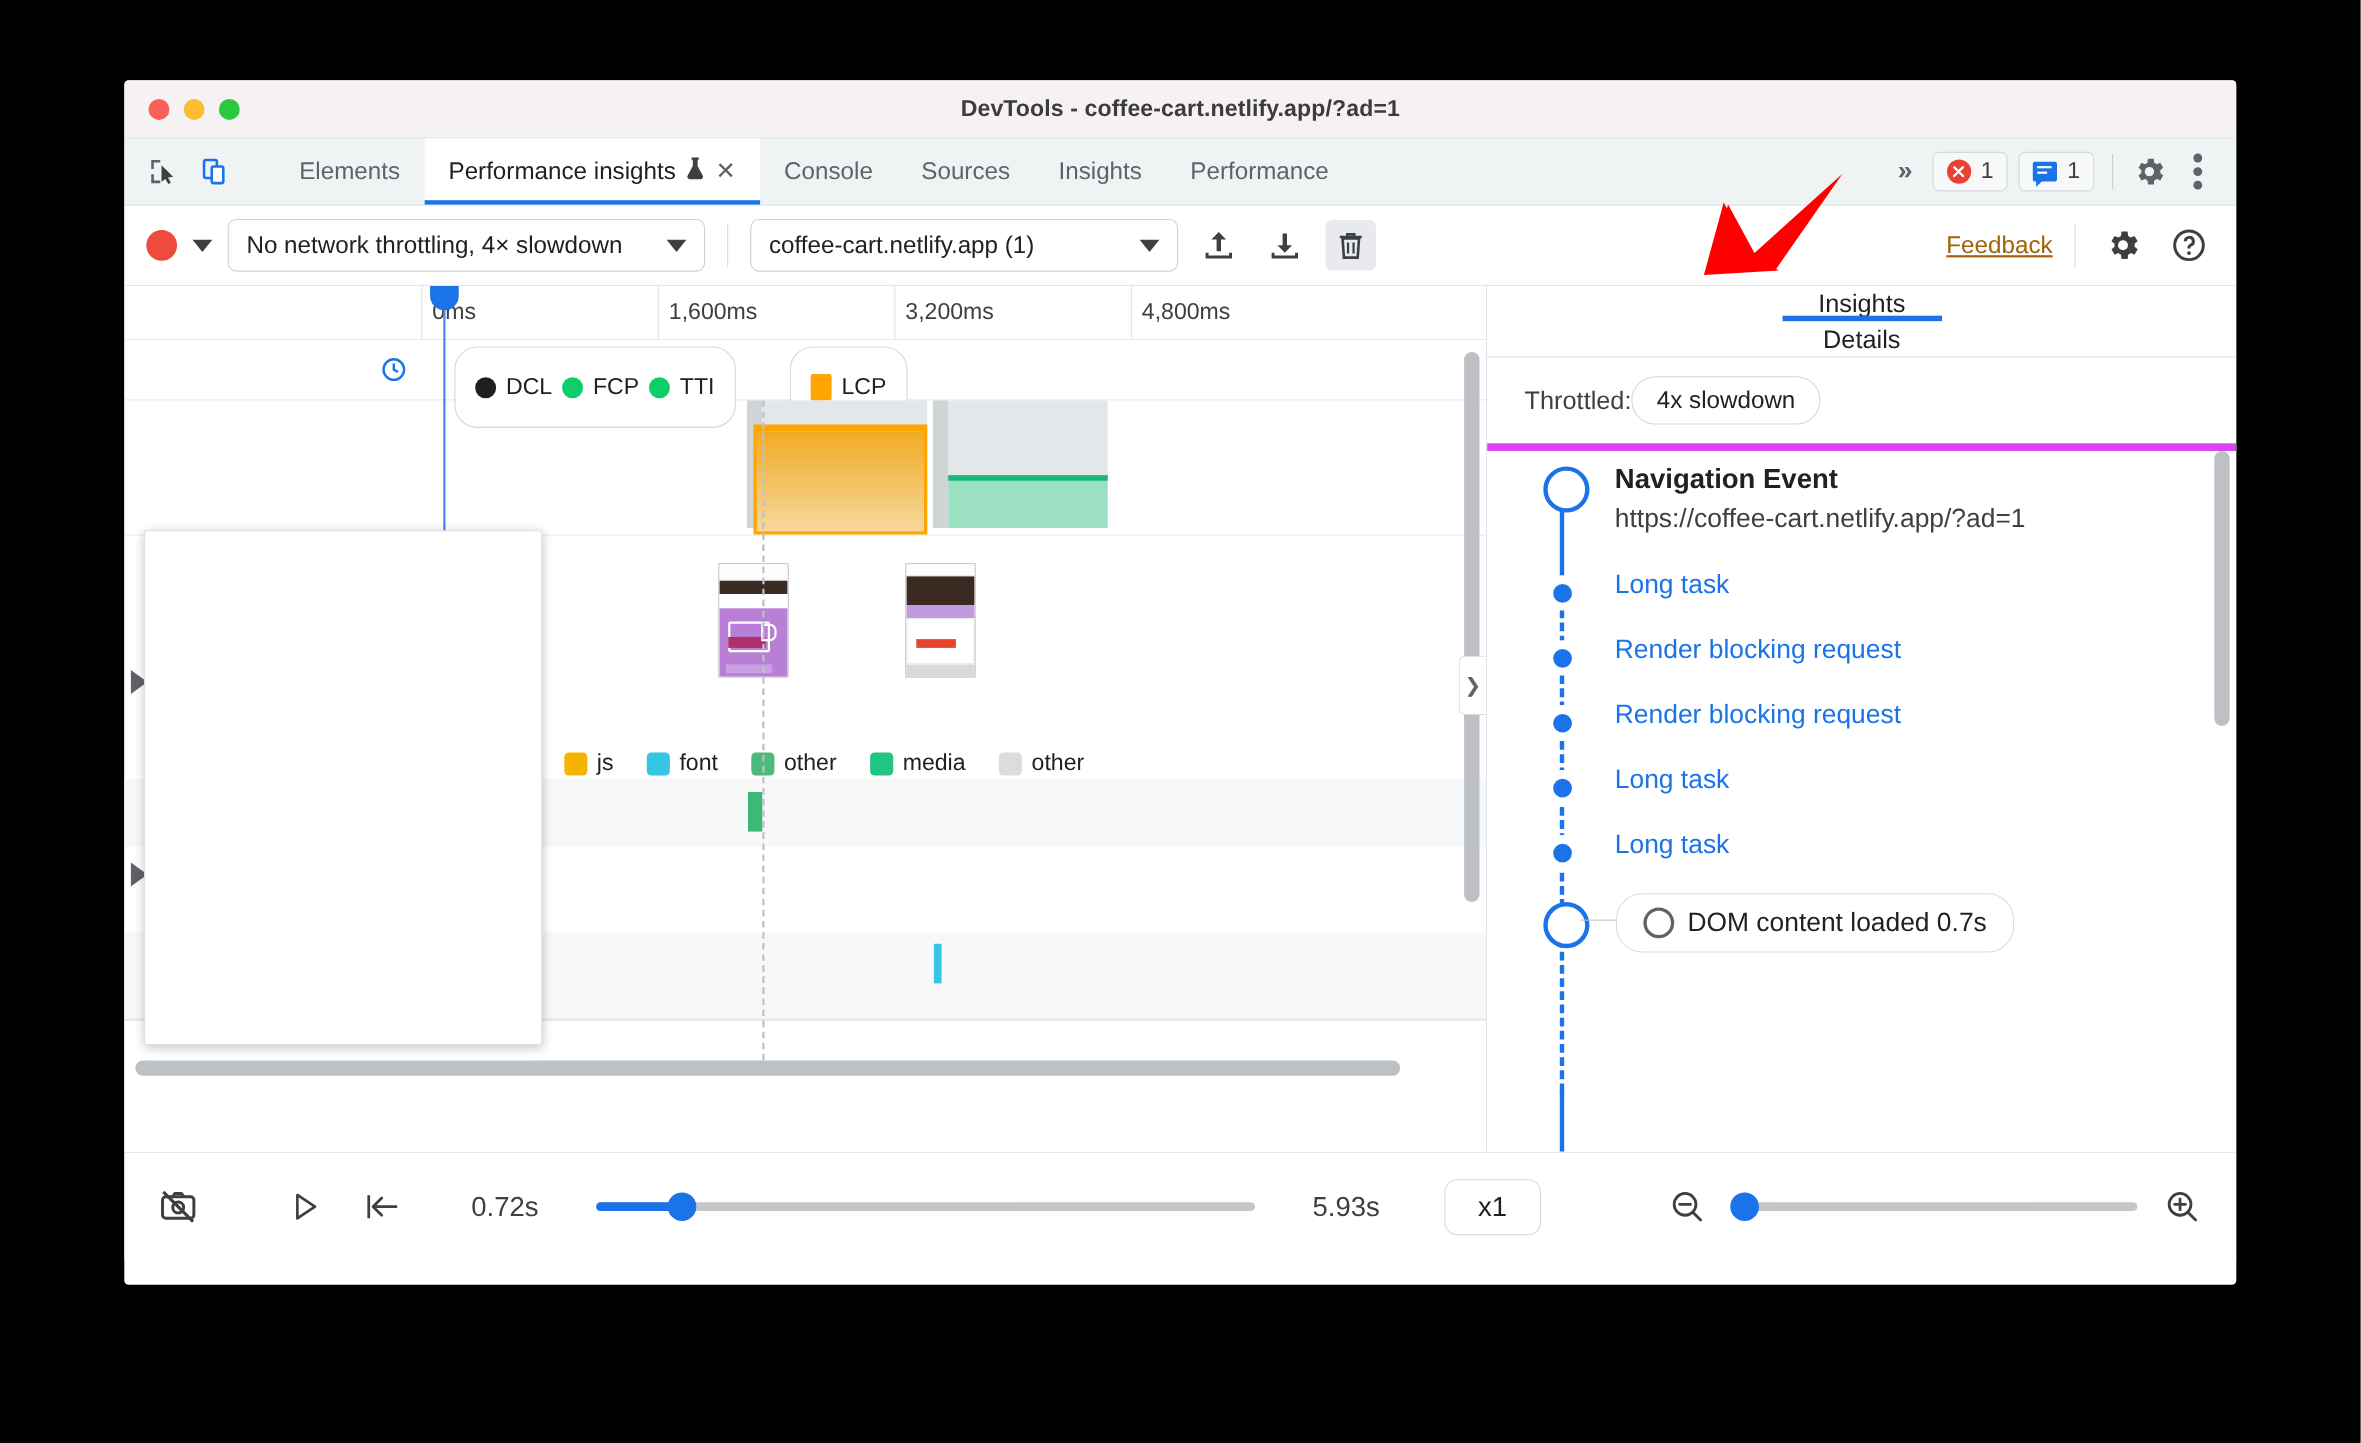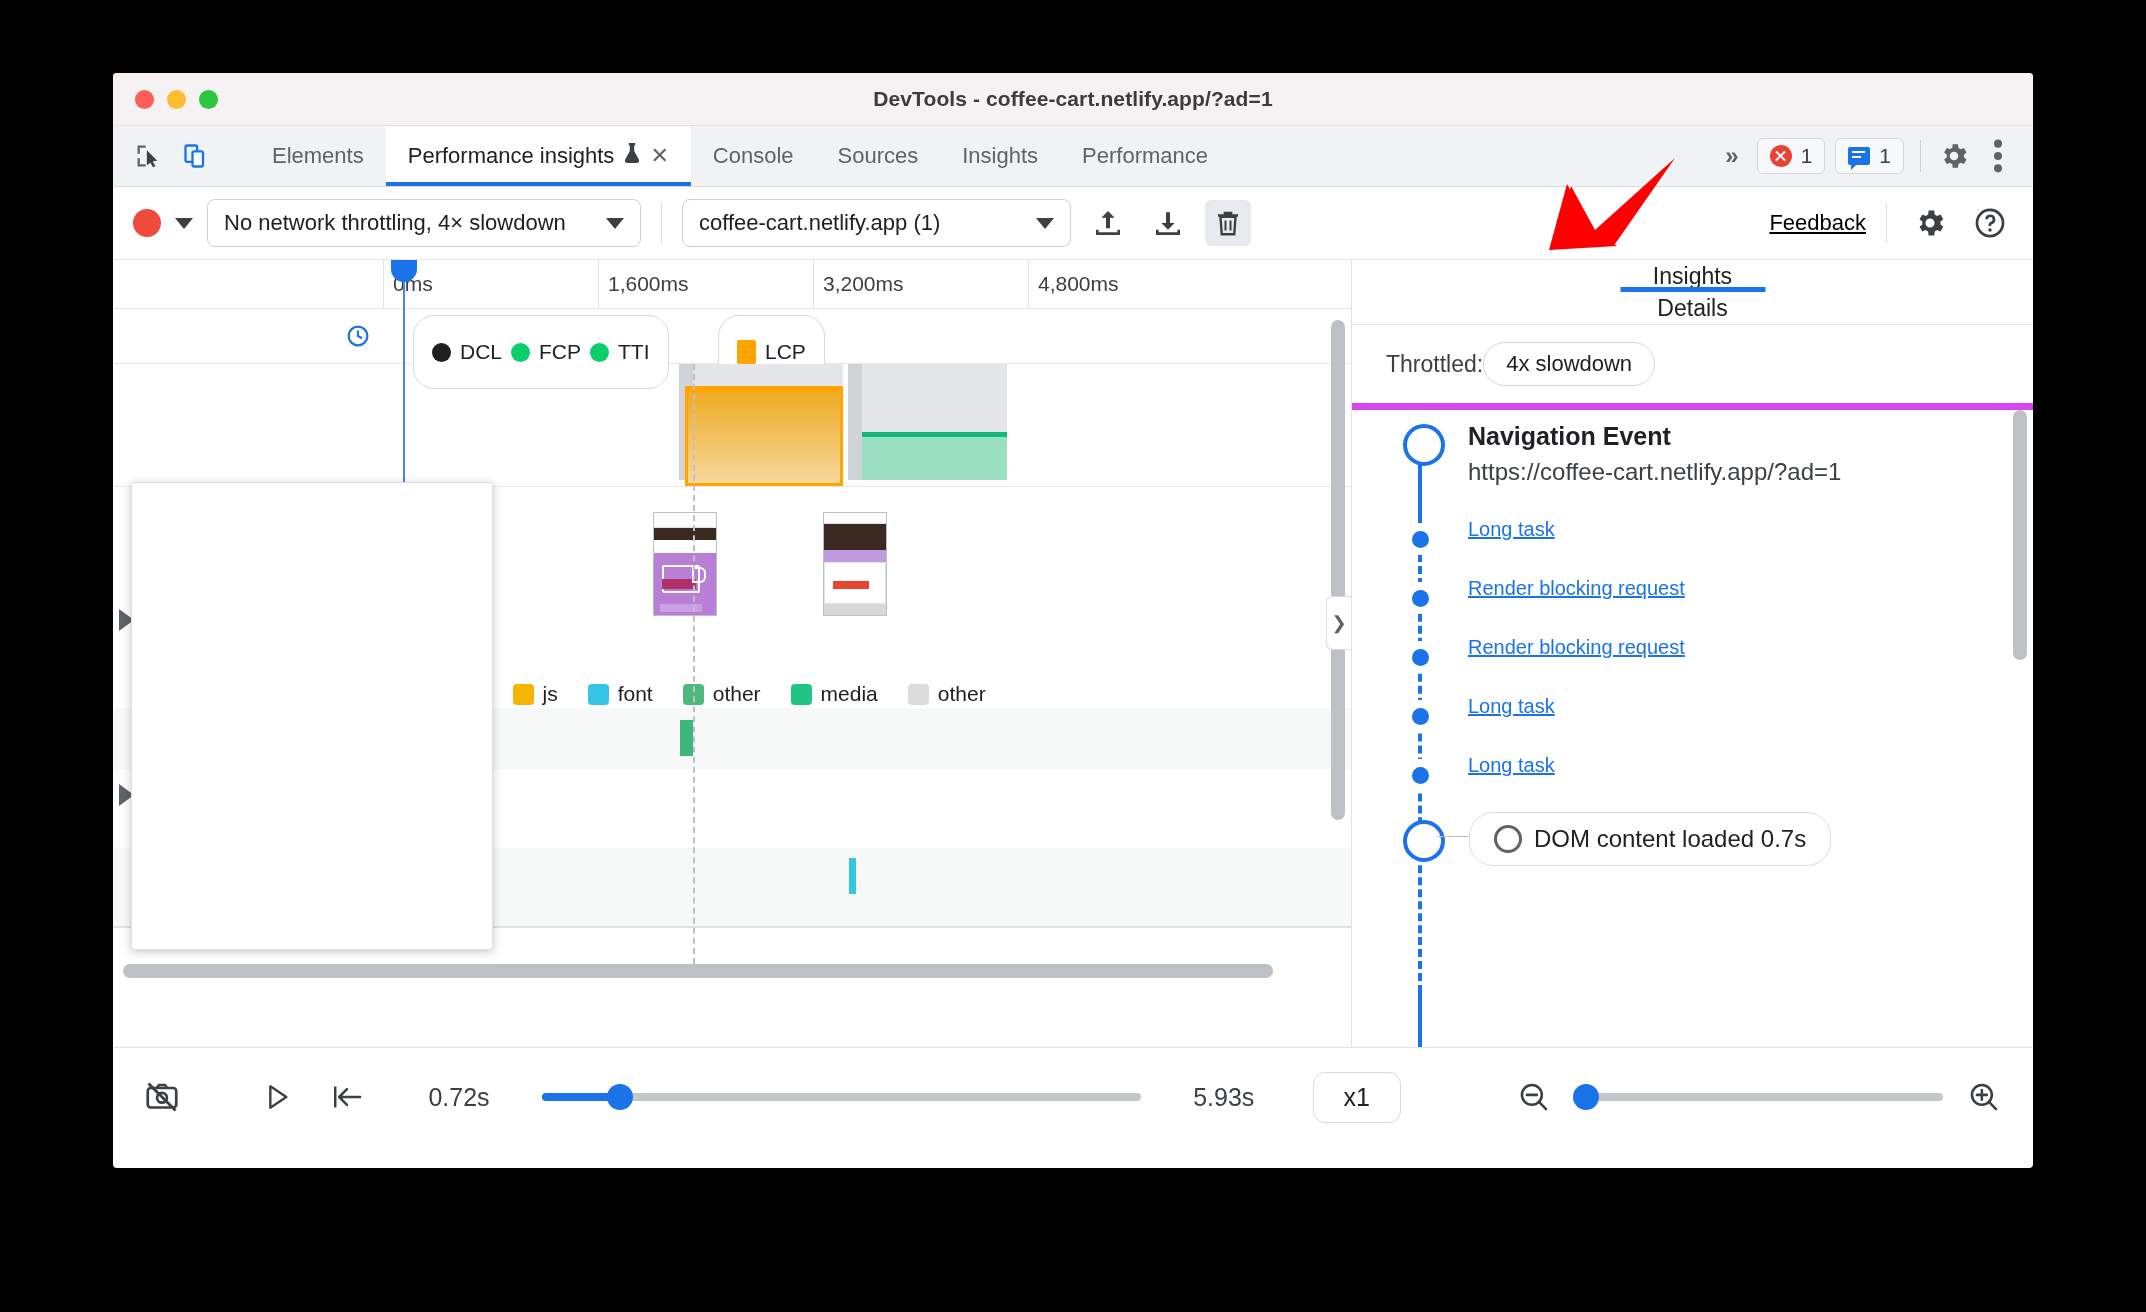--- a/index.html
+++ b/index.html
@@ -84,21 +84,21 @@
   .select{
     height:46px;border:1px solid #ccd0d3;border-radius:8px;display:flex;align-items:center;
     padding:0 16px;gap:18px;font-size:22px;color:#202124;background:#fff;cursor:pointer;
   }
   .tsep{width:1px;height:40px;background:#d7dbdd;margin:0 6px;}
   .ticon{
     width:46px;height:46px;border-radius:6px;display:flex;align-items:center;justify-content:center;cursor:pointer;
   }
   .ticon.hot{background:#e8eaed;}
   .feedback{
-    font-size:22px;color:#000000;text-decoration:underline;cursor:pointer;margin-left:auto;
+    font-size:22px;color:#a16207;text-decoration:underline;cursor:pointer;margin-left:auto;
   }
   
   .main{display:flex;height:787px;}
   .left{position:relative;width:1238px;background:#fff;border-right:1px solid #e0e3e5;overflow:hidden;}
   .right{flex:1;background:#fff;display:flex;flex-direction:column;position:relative;}
   
   .ruler{height:48px;position:relative;border-bottom:1px solid #e6e9ea;}
   .rl-tick{position:absolute;top:0;bottom:0;border-left:1px solid #e0e3e5;}
   .rl-lbl{position:absolute;top:12px;font-size:21px;color:#3c4043;}
   
@@ -168,21 +168,21 @@
     background:#fff;left:51px;
   }
   .node-dot{
     position:absolute;width:32px;height:32px;border-radius:50%;background:#fff;left:52px;
     display:flex;align-items:center;justify-content:center;
   }
   .node-dot i{width:17px;height:17px;border-radius:50%;background:#1a73e8;display:block;}
   .ins-title{position:absolute;left:116px;font-size:25px;font-weight:bold;color:#202124;}
   .ins-sub{position:absolute;left:116px;font-size:24px;color:#3c4043;}
   .ins-link{
-    position:absolute;left:116px;font-size:20px;color:#1a73e8;text-decoration:underline;cursor:pointer;
+    position:absolute;left:116px;font-size:24px;color:#1a73e8;cursor:pointer;
   }
   .dcl-pill{
     position:absolute;border:1px solid #dadce0;border-radius:24px;background:#fff;
     display:flex;align-items:center;gap:12px;padding:12px 24px;font-size:24px;color:#202124;
   }
   .dcl-ring{width:22px;height:22px;border:3px solid #5f6368;border-radius:50%;}
   
   .bottom{
     height:98px;display:flex;align-items:center;gap:0;padding:0 26px;background:#fff;
     border-top:1px solid #e0e3e5;

